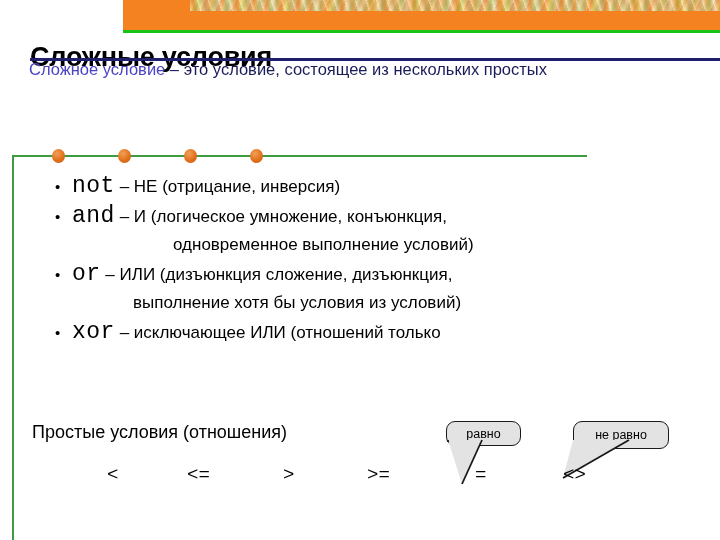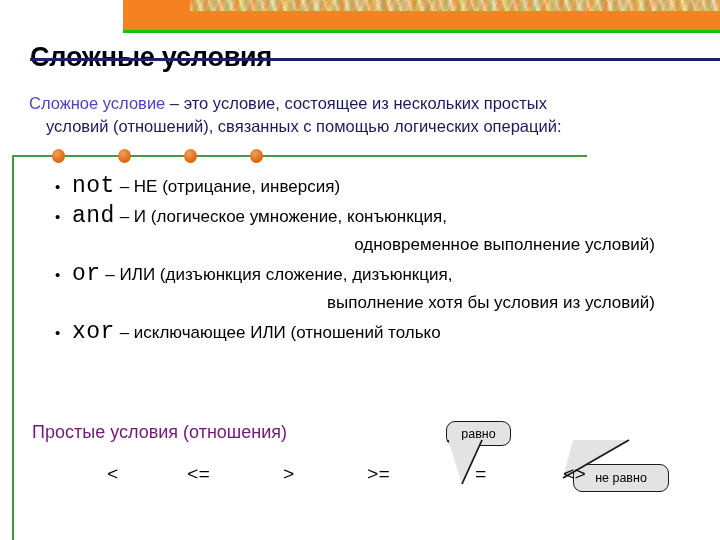--- a/index.html
+++ b/index.html
@@ -77,21 +77,21 @@
     top: 58px;
     width: 690px;
     height: 3px;
     background: #1F1F6E;
   }
 
   
   #lead-para {
     position: absolute;
     left: 29px;
-    top: 92px;
+    top: 58px;
     width: 665px;
     font-size: 16.5px;
     line-height: 23px;
     color: #1B1B5C;
     text-align: left;
     text-indent: 0;
   }
   #lead-para .term {
     color: #4A43C8;
   }
@@ -147,62 +147,60 @@
     font-size: 15px;
   }
   #op-list .kw {
     font-family: "Liberation Mono", "DejaVu Sans Mono", monospace;
     font-size: 23px;
     letter-spacing: 0.5px;
   }
   #op-list .cont2 {
     display: block;
     white-space: nowrap;
-    text-align: right;
   }
   .ind-1 { padding-left: 118px; }
   .ind-2 { padding-left: 78px; }
   .ind-3 { padding-left: 92px; }
 
   
   #simple-heading {
     position: absolute;
     left: 32px;
     top: 420px;
     font-size: 18px;
     line-height: 24px;
-    color: #701a75;
+    color: #000000;
     white-space: nowrap;
   }
 
   
   .callout {
     position: absolute;
     background: #E3E3E3;
     border: 1.6px solid #1a1a1a;
     border-radius: 9px;
     font-size: 12.5px;
     color: #000000;
     display: flex;
     align-items: center;
     justify-content: center;
     box-sizing: border-box;
   }
   #callout-equal {
     left: 446px;
     top: 421px;
-    width: 65px;
+    width: 75px;
     height: 25px;
   }
   #callout-notequal {
     left: 573px;
     top: 421px;
     width: 96px;
     height: 28px;
-    margin-top: 43px;
   }
   .tail {
     position: absolute;
     overflow: visible;
     pointer-events: none;
   }
   #tail-equal { left: 446px; top: 440px; width: 70px; height: 50px; }
   #tail-notequal { left: 555px; top: 440px; width: 130px; height: 55px; }
 
   
@@ -227,21 +225,20 @@
 
 <div id="top-band"></div>
 <div id="photo-strip"></div>
 <div id="green-rule-top"></div>
 
 <h1 id="slide-title">Сложные условия</h1>
 <div id="title-underline"></div>
 
 <div id="lead-para">
   <span class="term">Сложное условие</span><span> – это условие, состоящее из нескольких простых</span>
-  <span class="cont">условий (отношений), связанных с помощью логических операций:</span>
 </div>
 
 <div id="green-hline"></div>
 <div id="green-vline"></div>
 <div class="dot" style="left:52px"></div>
 <div class="dot" style="left:118px"></div>
 <div class="dot" style="left:184px"></div>
 <div class="dot" style="left:250px"></div>
 
 <div id="op-list">

